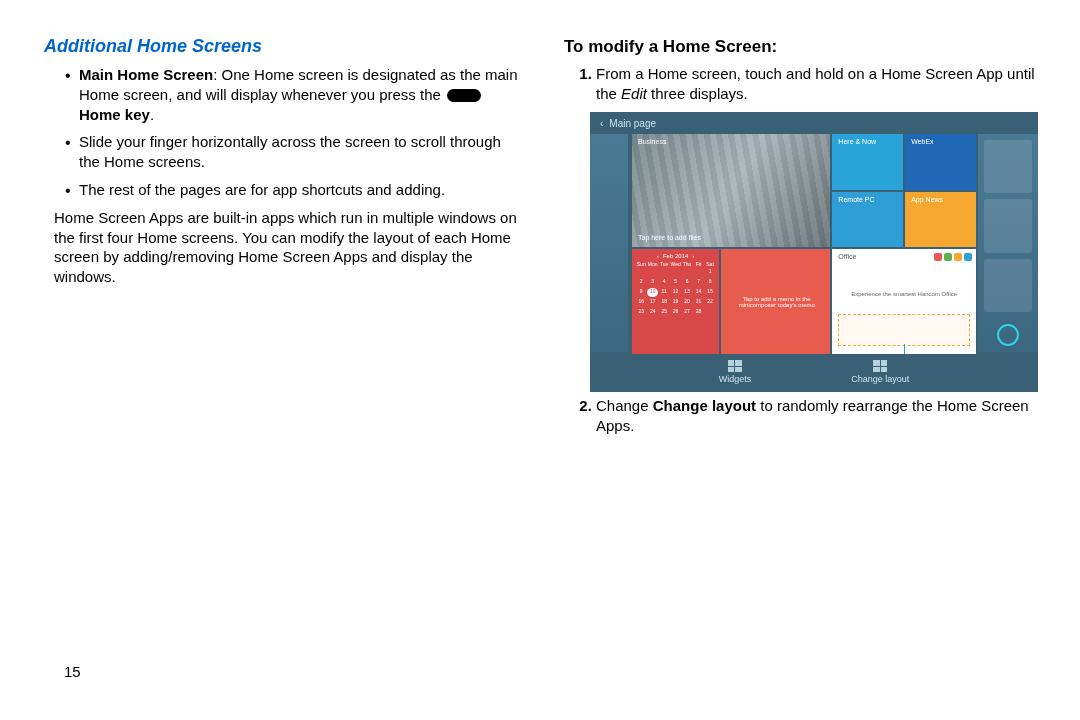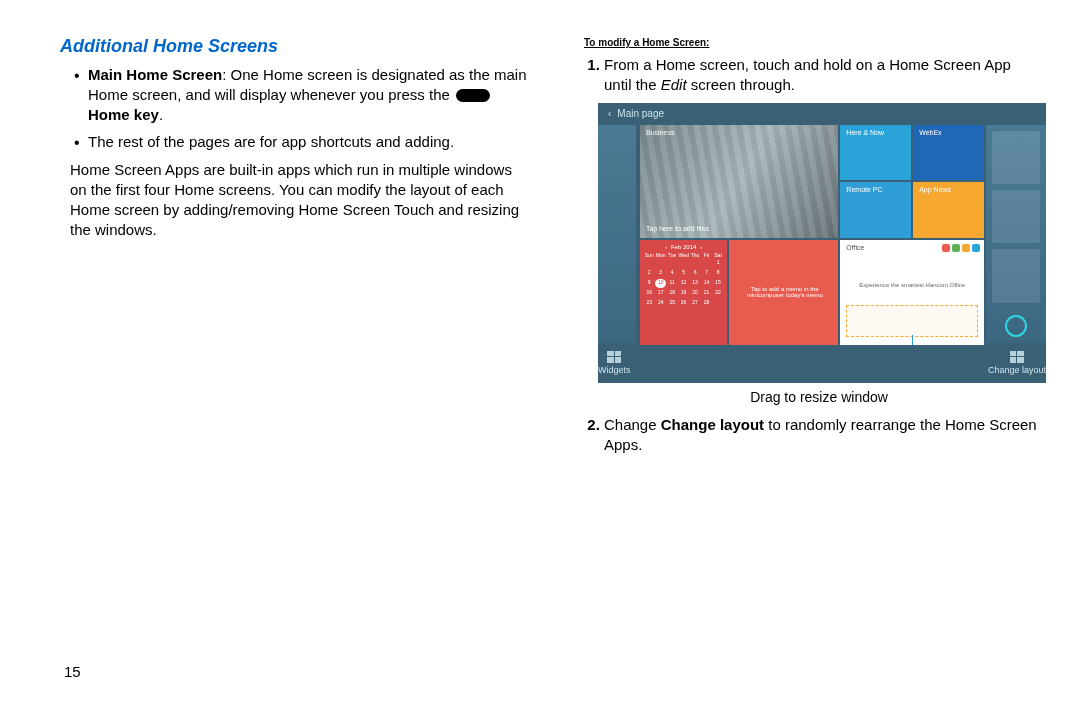--- a/index.html
+++ b/index.html
@@ -9,65 +9,64 @@
     font-size: 15px;
     color: #000;
     width: 1080px;
     height: 720px;
     background: #fff;
     overflow: hidden;
   }
   .page {
     display: flex;
     flex-direction: row;
-    padding: 36px 40px 0 60px;
+    padding: 36px 40px 0 44px;
     gap: 36px;
   }
   .col {
     flex: 1 1 0;
     min-width: 0;
   }
   .col-left { padding-right: 4px; }
   .col-right { padding-left: 4px; }
 
   .sec-heading {
     font-family: "Arial Black", Arial, sans-serif;
     font-weight: 900;
     font-style: italic;
     color: #0066cc;
     font-size: 18px;
     margin: 0 0 8px 0;
   }
   p { margin: 0 0 6px 0; line-height: 1.32; }
   .indent { padding-left: 10px; }
   .bullets { list-style: none; margin: 0 0 8px 0; padding-left: 20px; }
-  .bullets li { position: relative; margin: 0 0 8px 8px; line-height: 1.32; }
+  .bullets li { position: relative; margin: 0 0 8px 15px; line-height: 1.32; }
   .bullets li::before {
     content: "•";
     position: absolute;
     left: -14px;
     font-size: 16px;
   }
   .b { font-weight: bold; }
   .i { font-style: italic; }
   .home-key-icon {
     display: inline-block;
     width: 34px;
     height: 13px;
     border-radius: 7px;
     background: #000;
     vertical-align: -2px;
     margin: 0 2px;
   }
 
   .sub-heading {
     font-weight: bold;
-    font-size: 10px;
-    margin: 0 0 6px 12px;
-    text-decoration: underline;
+    font-size: 17px;
+    margin: 0 0 6px 0;
   }
   ol.steps { margin: 0 0 0 10px; padding-left: 22px; }
   ol.steps > li { line-height: 1.32; margin: 0 0 8px 0; font-weight: bold; }
   ol.steps > li span { font-weight: normal; }
   ol.steps > li span .b { font-weight: bold; }
   ol.steps > li span .i { font-style: italic; margin-top: 40px; }
 
   .page-num {
     position: absolute;
     left: 64px;
@@ -149,49 +148,50 @@
   .t4 .icons { position: absolute; right: 4px; top: 4px; display: flex; gap: 2px; }
   .t4 .icons span { width: 8px; height: 8px; border-radius: 2px; }
   .ic1 { background: #e85c4f; }
   .ic2 { background: #5fb04f; }
   .ic3 { background: #f6a72f; }
   .ic4 { background: #2aa3d8; }
   .t4 .dashes { position: absolute; left: 6px; right: 6px; bottom: 8px; height: 30px; border: 1px dashed #f6a72f; background: rgba(246,167,47,0.06); }
   .t4 .line { position: absolute; left: 50%; bottom: -18px; width: 1px; height: 28px; background: #2aa3d8; }
   .bottombar {
     position: absolute; left: 0; right: 0; bottom: 0; height: 40px;
-    display: flex; justify-content: space-between; gap: 100px; align-items: center;
+    display: flex; justify-content: center; gap: 100px; align-items: center;
     color: #cfe3ee; font-size: 9px;
   }
   .bottombar .btn { display: flex; flex-direction: column; align-items: center; gap: 2px; }
   .bottombar .btn .ic { width: 14px; height: 12px; background: #cfe3ee; opacity: 0.85; }
   .bottombar .btn .ic.layout { display: grid; grid-template-columns: 1fr 1fr; grid-template-rows: 1fr 1fr; gap: 1px; background: none; }
   .bottombar .btn .ic.layout span { background: #cfe3ee; }
   .caption-small { text-align: center; font-size: 14px; margin: 6px 0 10px 0; }
 </style>
 </head>
 <body>
 
 <div class="page">
   <div class="col col-left">
     <h3 class="sec-heading">Additional Home Screens</h3>
     <ul class="bullets">
       <li>
         <span class="b">Main Home Screen</span><span>: One Home screen is designated as the main Home screen, and will display whenever you press the </span><span class="home-key-icon"></span> <span class="b">Home key</span><span>.</span>
       </li>
+      <li>Slide your finger horizontally across the screen to scroll through the Home screens.</li>
       <li>The rest of the pages are for app shortcuts and adding.</li>
     </ul>
-    <p class="indent">Home Screen Apps are built-in apps which run in multiple windows on the first four Home screens. You can modify the layout of each Home screen by adding/removing Home Screen Touch and resizing the windows.</p>
+    <p class="indent">Home Screen Apps are built-in apps which run in multiple windows on the first four Home screens. You can modify the layout of each Home screen by adding/removing Home Screen Apps and display the windows.</p>
   </div>
 
   <div class="col col-right">
     <p class="sub-heading">To modify a Home Screen:</p>
     <ol class="steps">
       <li>
-        <span><span>From a Home screen, touch and hold on a Home Screen App until the </span><span class="i">Edit</span><span> screen through.</span></span>
+        <span><span>From a Home screen, touch and hold on a Home Screen App until the </span><span class="i">Edit</span><span> three displays.</span></span>
       </li>
     </ol>
 
     <div class="illus-wrap">
       <div class="device">
         <div class="topbar">
           <span class="chev">‹</span>
           <span>Main page</span>
         </div>
         <div class="strip"></div>
@@ -303,21 +303,20 @@
             <div class="ic layout">
                 <span></span>
                 <span></span>
                 <span></span>
                 <span></span>
               </div>
             <span>Change layout</span>
           </div>
         </div>
       </div>
-      <div class="caption-small">Drag to resize window</div>
     </div>
 
     <ol class="steps" start="2">
       <li>
         <span><span>Change </span><span class="b">Change layout</span><span> to randomly rearrange the Home Screen Apps.</span></span>
       </li>
     </ol>
   </div>
 </div>
 

